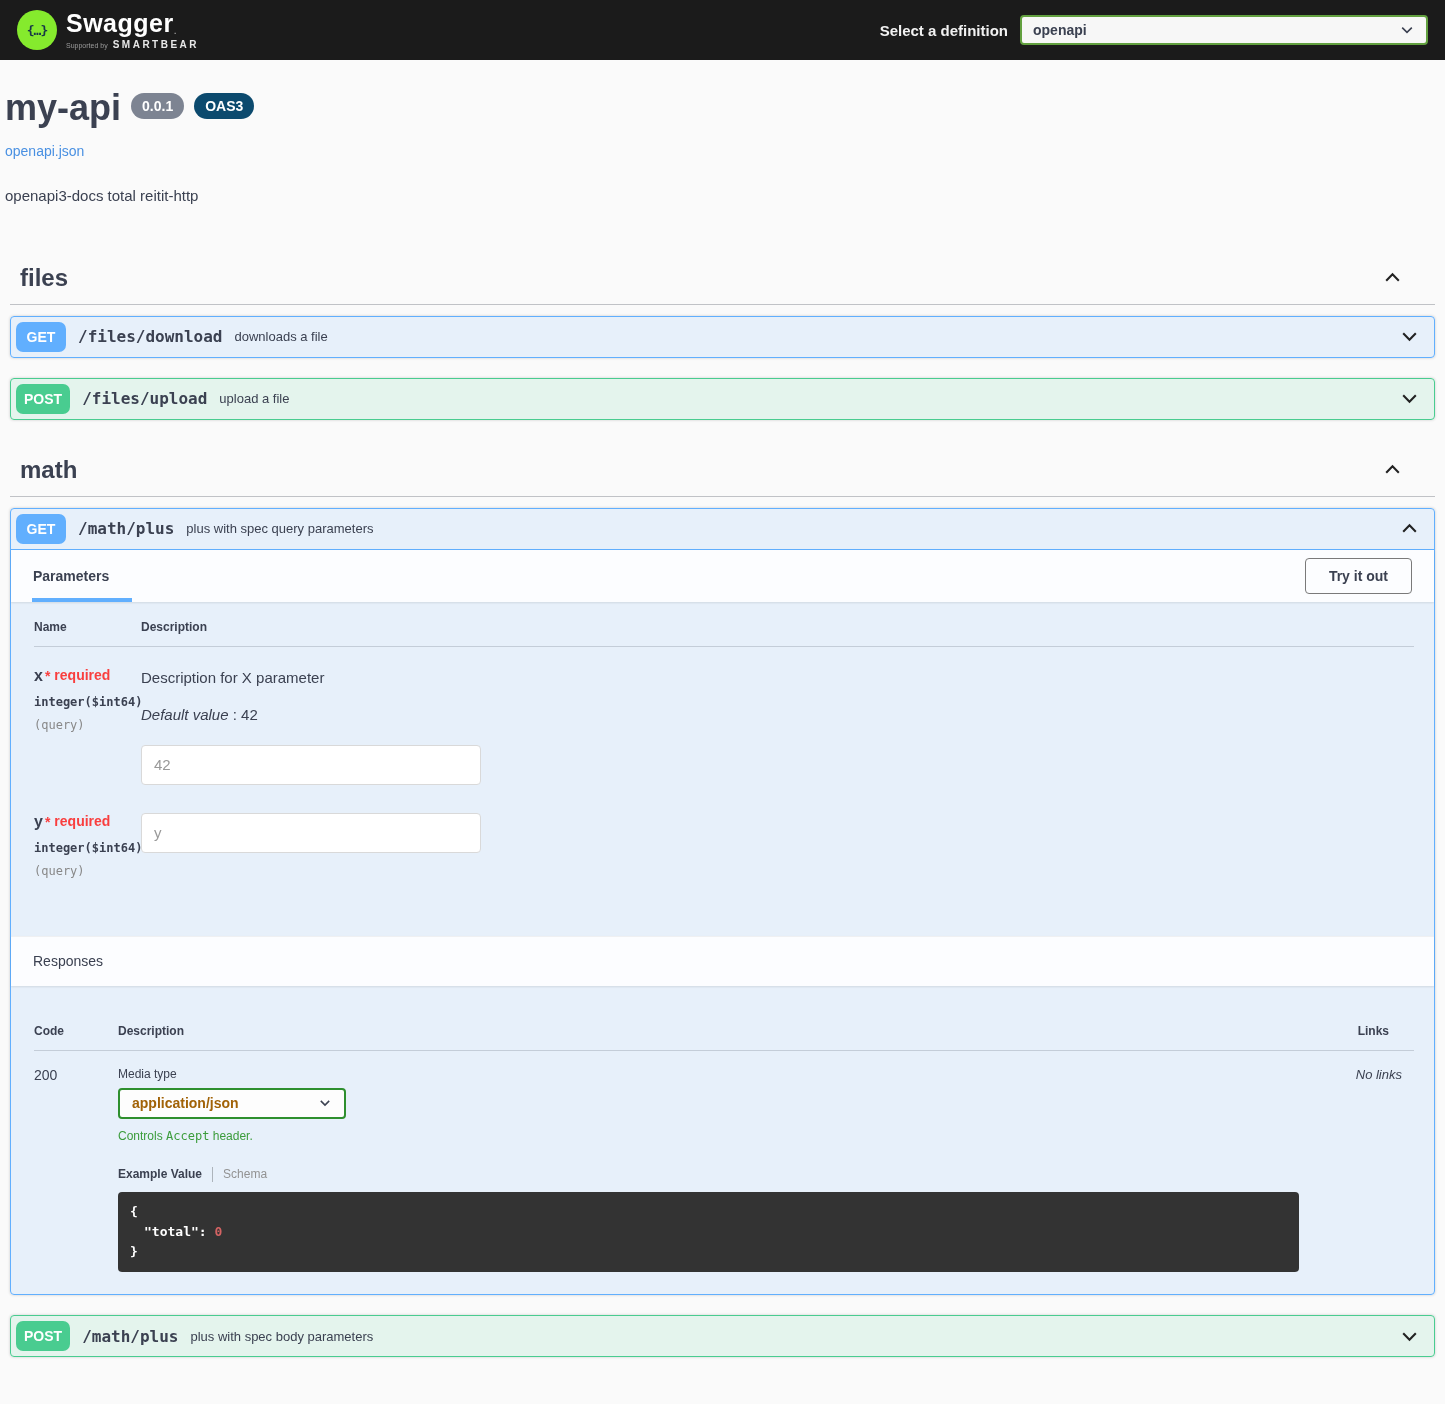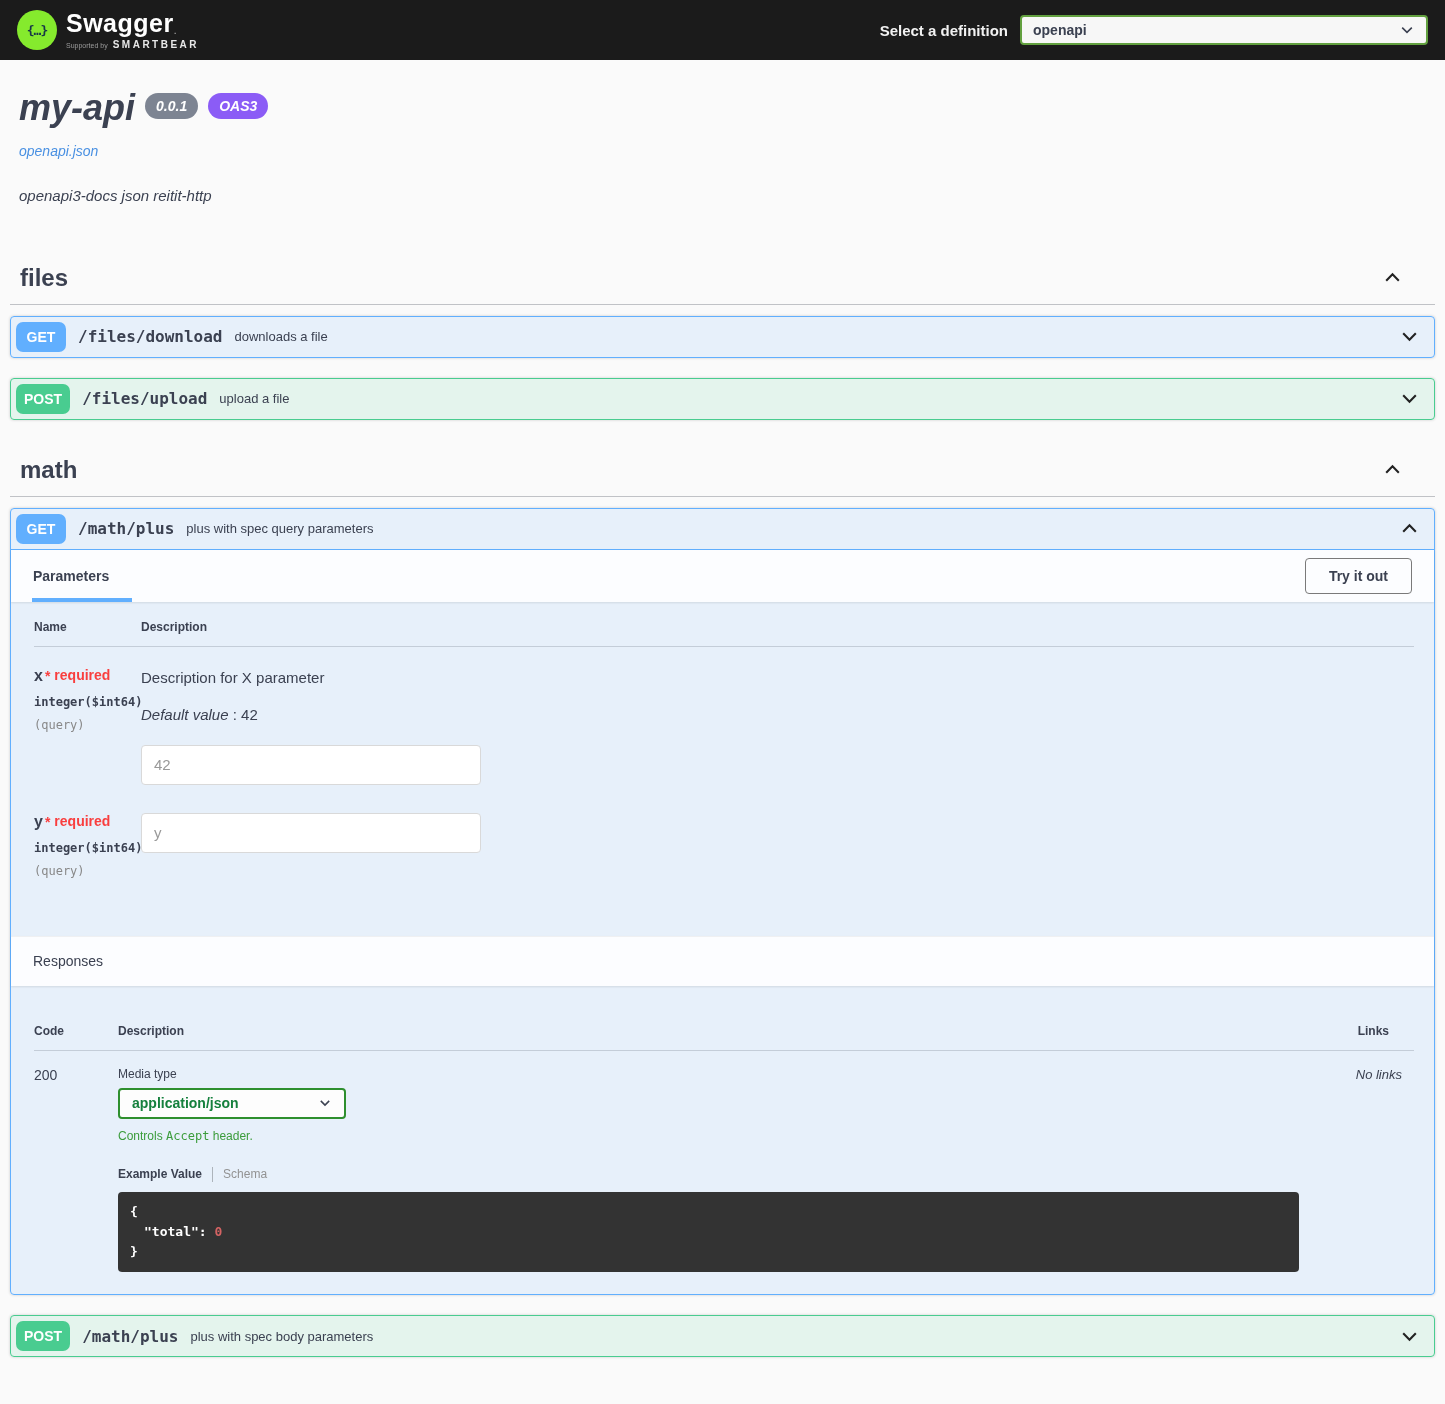--- a/index.html
+++ b/index.html
@@ -17,27 +17,27 @@
   .logo-sub { display:flex; align-items:baseline; gap:5px; margin-top:3px; }
   .logo-sub-prefix { color:#9b9b9b; font-size:7px; }
   .logo-sub-brand { color:#e8e8e8; font-size:10px; font-weight:bold; letter-spacing:2.5px; }
   .topbar-right { margin-left:auto; display:flex; align-items:center; gap:12px; }
   .def-label { color:#f2f2f2; font-size:15px; font-weight:bold; }
   .def-select { width:408px; height:30px; background:#f7f7f7; border:2px solid #62a03f; border-radius:4px;
     display:flex; align-items:center; padding:0 11px; font-size:14px; font-weight:bold; color:#3b4151; cursor:pointer; }
   .def-select .chev { margin-left:auto; display:flex; }
 
   
-  .info { padding:28px 19px 0;font-style:italic; }
+  .info { padding:28px 5px 0; }
   .title-row { display:flex; align-items:flex-start; gap:10px; }
   .api-title { font-size:36px; font-weight:bold; color:#3b4151; line-height:1.1; }
   .badges { display:flex; gap:10px; margin-top:5px; }
   .badge { border-radius:57px; color:#fff; font-size:14px; font-weight:bold; padding:4px 11px; line-height:1.3; }
   .badge.version { background:#7d8492; }
-  .badge.oas { background:#8b5cf6; }
+  .badge.oas { background:#0c4a6e; }
   .spec-link { display:inline-block; margin-top:15px; color:#4990e2; font-size:14px; text-decoration:none; cursor:pointer; }
   .api-desc { margin-top:27px; font-size:15px; color:#3b4151; }
 
   
   .tag-section { margin-top:48px; }
   .tag-section.second { margin-top:24px; }
   .tag-header { margin:0 10px; padding:12px 10px; display:flex; align-items:center; border-bottom:1px solid rgba(59,65,81,.3); cursor:pointer; }
   .tag-title { font-size:24px; font-weight:bold; color:#3b4151; }
   .tag-chev { margin-left:auto; padding-right:22px; display:flex; }
 
@@ -90,21 +90,21 @@
   .r-head { display:flex; font-size:12px; font-weight:bold; color:#3b4151; padding:18px 0 12px; border-bottom:1px solid rgba(59,65,81,.2); }
   .col-code { width:84px; }
   .col-desc { flex:1; }
   .col-links { width:115px; text-align:right; padding-right:25px; }
   .resp-row { display:flex; padding-top:16px; }
   .resp-code { width:84px; font-size:14px; color:#3b4151; }
   .resp-desc { flex:1; }
   .resp-links { width:115px; text-align:right; padding-right:12px; font-style:italic; font-size:13px; color:#3b4151; }
   .media-label { font-size:12px; color:#3b4151; }
   .media-select { margin-top:7px; width:228px; height:31px; background:#fdfdfd; border:2px solid #2e8f2e; border-radius:4px;
-    display:flex; align-items:center; padding:0 12px; font-size:14px; font-weight:bold; color:#15803d; cursor:pointer; }
+    display:flex; align-items:center; padding:0 12px; font-size:14px; font-weight:bold; color:#a16207; cursor:pointer; }
   .media-select .chev { margin-left:auto; display:flex; }
   .accept-note { margin-top:10px; font-size:12px; color:#3b9c3b; }
   .accept-note .acode { font-family:"DejaVu Sans Mono",monospace; }
   .example-tabs { margin-top:24px; display:flex; align-items:center; }
   .tab-example { font-size:12px; font-weight:bold; color:#3b4151; cursor:pointer; }
   .tab-sep { width:1px; height:15px; background:rgba(0,0,0,.25); margin:0 10px; }
   .tab-schema { font-size:12px; color:#929292; cursor:pointer; }
   .code-block { margin-top:10px; background:#333333; border-radius:4px; padding:10px 12px; min-height:71px;
     font-family:"DejaVu Sans Mono",monospace; font-size:13px; font-weight:bold; color:#fff; line-height:1.55; }
   .code-indent { padding-left:14px; }
@@ -142,21 +142,21 @@
 
 <div class="info">
   <div class="title-row">
     <h1 class="api-title">my-api</h1>
     <div class="badges">
       <span class="badge version">0.0.1</span>
       <span class="badge oas">OAS3</span>
     </div>
   </div>
   <a class="spec-link">openapi.json</a>
-  <div class="api-desc">openapi3-docs json reitit-http</div>
+  <div class="api-desc">openapi3-docs total reitit-http</div>
 </div>
 
 <div class="tag-section">
   <div class="tag-header">
     <span class="tag-title">files</span>
     <span class="tag-chev">
       <svg width="21" height="21" viewBox="0 0 20 20">
           <path d="M4 13 L10 7 L16 13" fill="none" stroke="#222" stroke-width="2"></path>
         </svg>
     </span>

